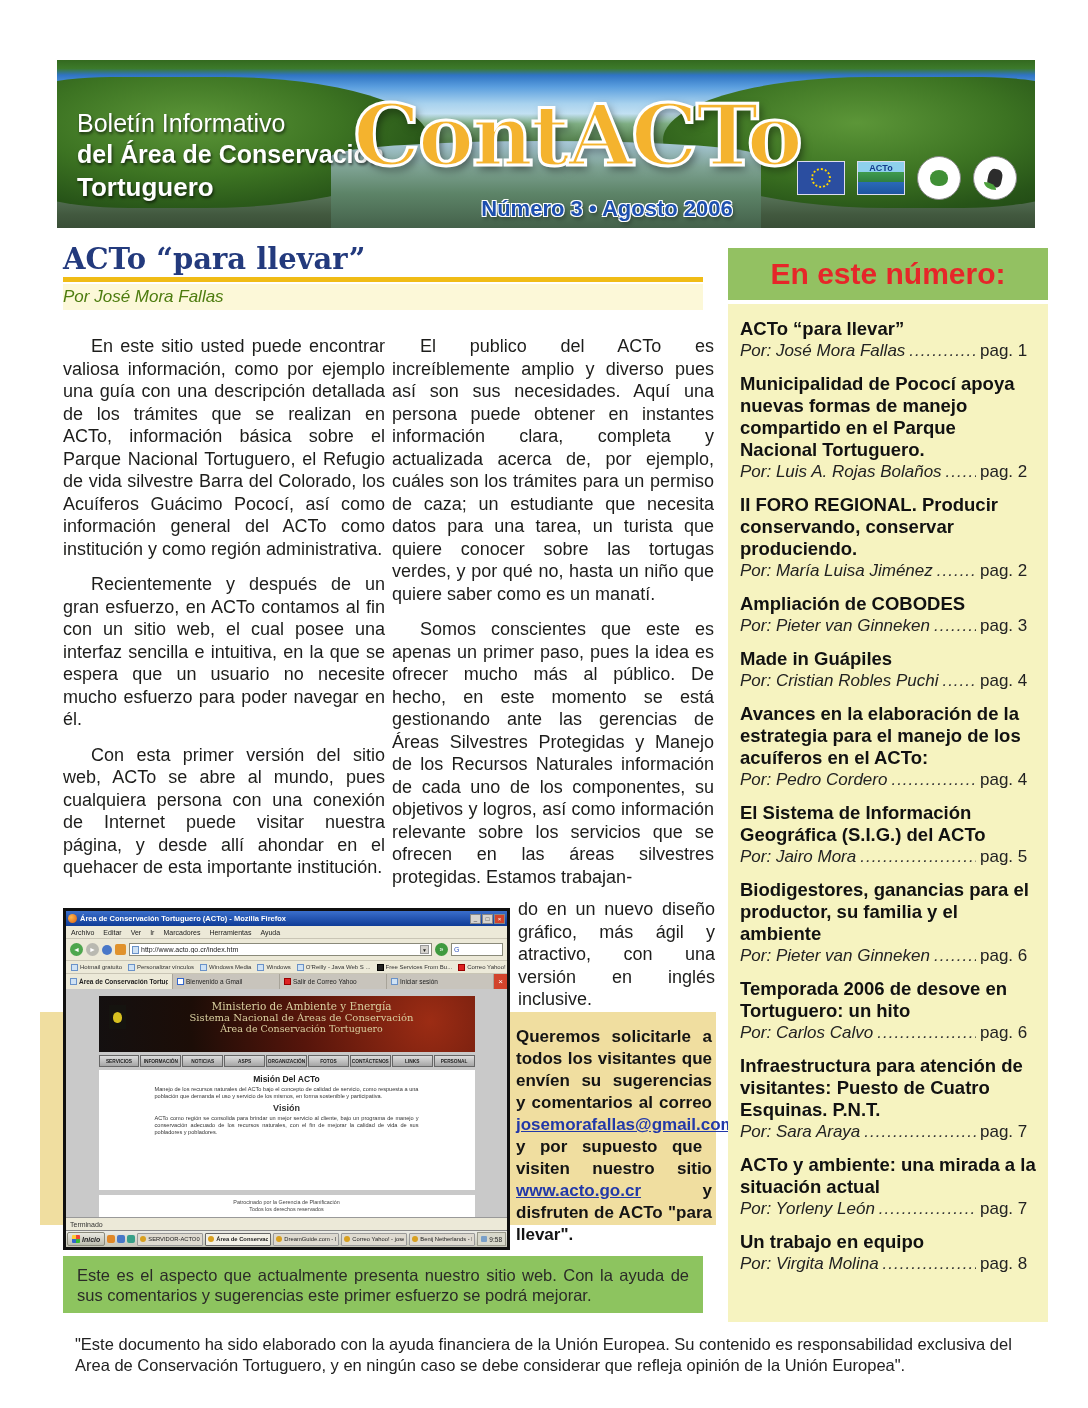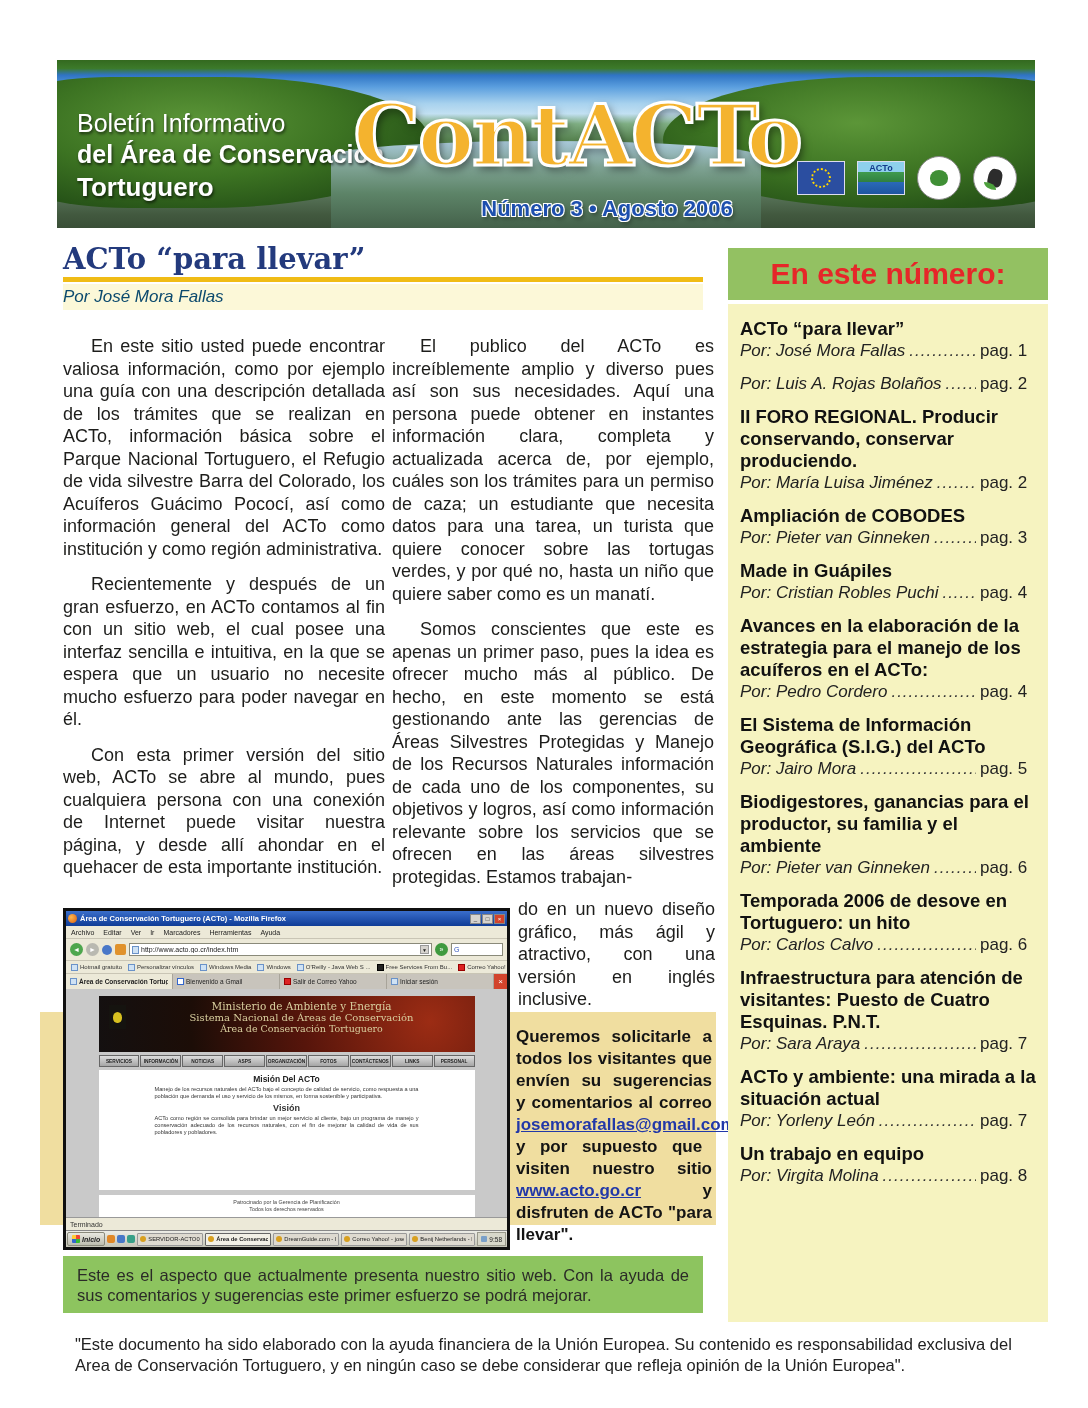--- a/index.html
+++ b/index.html
@@ -36,21 +36,21 @@
   .logo-circle .frog { position:absolute; left:50%; top:50%; width:18px; height:16px; transform:translate(-50%,-50%);
     background:#3f8f35; border-radius:50% 50% 45% 45%; }
   .logo-circle .hand { position:absolute; left:50%; top:50%; width:14px; height:18px; transform:translate(-50%,-50%) rotate(12deg);
     background:#2c2c2c; border-radius:40% 40% 30% 30%; }
   .logo-circle .leaf { position:absolute; left:10px; bottom:9px; width:12px; height:8px; background:#4ca03c; border-radius:0 100% 0 100%; }
 
   
   .art-title { position:absolute; left:63px; top:242px; font-family:"DejaVu Serif", serif; font-weight:bold; font-size:29px; color:#233a7d; }
   .gold-rule { position:absolute; left:63px; top:277px; width:640px; height:5px; background:#f0bc15; }
   .byline { position:absolute; left:63px; top:284px; width:640px; height:26px; background:#fcf8d8; display:flex; align-items:center; }
-  .byline span { font-style:italic; font-size:17px; color:#0c4a6e; }
+  .byline span { font-style:italic; font-size:17px; color:#4d7c0f; }
   .col { position:absolute; top:335px; width:322px; font-size:18px; line-height:22.5px; text-align:justify; }
   .col p { text-indent:28px; margin-bottom:13px; }
   #col1 { left:63px; }
   #col2 { left:392px; }
   .wraptext { position:absolute; left:518px; top:898px; width:197px; font-size:18px; line-height:22.5px; text-align:justify; }
 
   
   .yellow-box { position:absolute; left:40px; top:1012px; width:676px; height:213px; background:#f0dea0; }
   .callout { position:absolute; left:516px; top:1026px; width:196px; font-size:17px; line-height:22px; font-weight:bold; text-align:justify; color:#141414; }
   .callout a { color:#2238a8; text-decoration:underline; cursor:pointer; }
@@ -355,20 +355,21 @@
   <div class="sb-body">
     <div class="toc-item">
       <div class="toc-title">ACTo “para llevar”</div>
       <div class="toc-row">
           <span class="toc-author">Por: José Mora Fallas</span>
           <span class="toc-dots"></span>
           <span class="toc-page">pag. 1</span>
         </div>
     </div>
     <div class="toc-item">
+      <div class="toc-title">Municipalidad de Pococí apoya nuevas formas de manejo compartido en el Parque Nacional Tortuguero.</div>
       <div class="toc-row">
           <span class="toc-author">Por: Luis A. Rojas Bolaños</span>
           <span class="toc-dots"></span>
           <span class="toc-page">pag. 2</span>
         </div>
     </div>
     <div class="toc-item">
       <div class="toc-title">II FORO REGIONAL. Producir conservando, conservar produciendo.</div>
       <div class="toc-row">
           <span class="toc-author">Por: María Luisa Jiménez</span>

